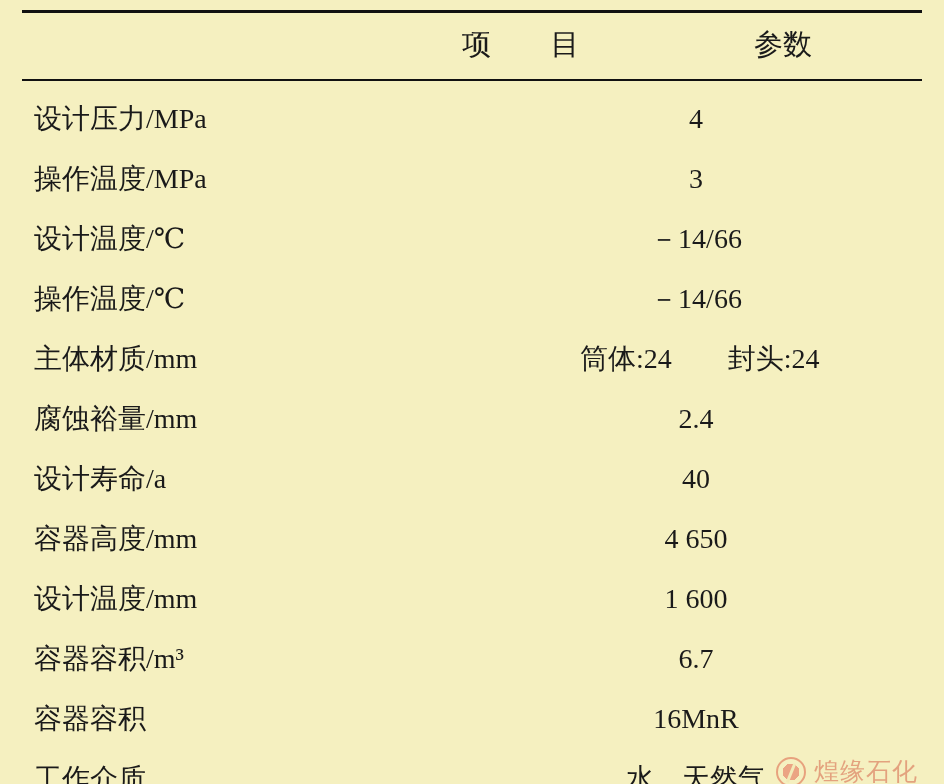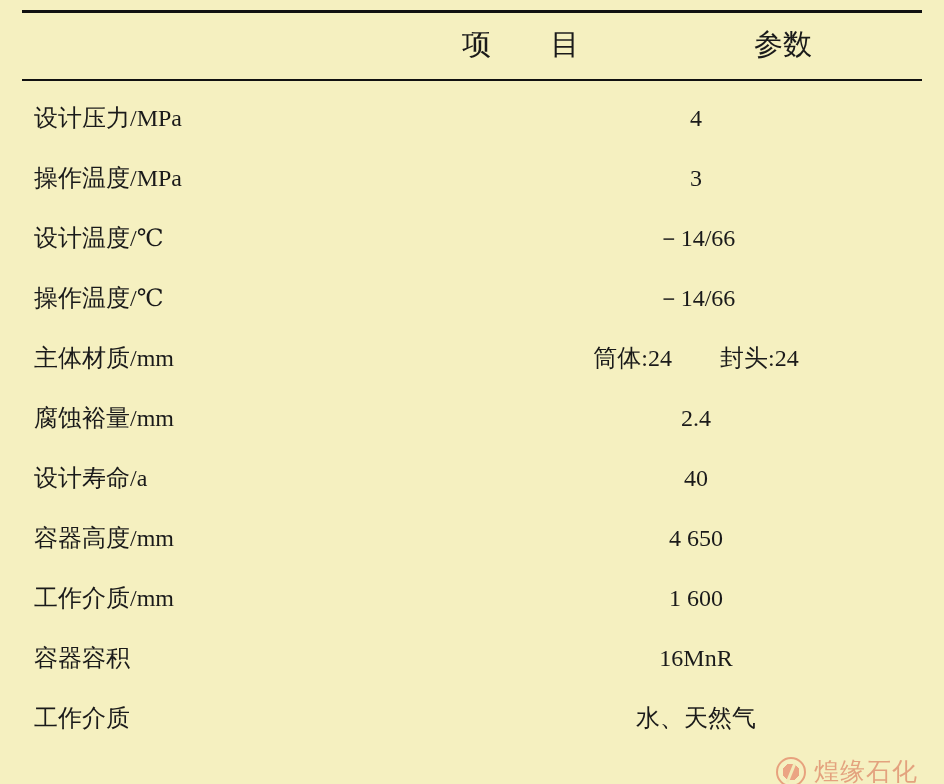--- a/index.html
+++ b/index.html
@@ -53,21 +53,21 @@
   thead th.head-item {
     text-align: right;
     padding-left: 12px;
     letter-spacing: 0.5px;
   }
   thead th.head-param {
     text-align: right;
     padding-right: 110px;
   }
   tbody td {
-    font-size: 24px;
+    font-size: 28px;
     height: 60px;
     vertical-align: middle;
     line-height: 1.15;
   }
   tbody td.item {
     text-align: left;
     padding-left: 12px;
     white-space: nowrap;
   }
   tbody td.value {
@@ -169,22 +169,26 @@
       </tr>
       <tr>
         <td class="item">设计寿命/a</td>
         <td class="value">40</td>
       </tr>
       <tr>
         <td class="item">容器高度/mm</td>
         <td class="value">4 650</td>
       </tr>
       <tr>
-        <td class="item">工作介质/mm</td>
+        <td class="item">设计温度/mm</td>
         <td class="value">1 600</td>
+      </tr>
+      <tr>
+        <td class="item">容器容积/m³</td>
+        <td class="value">6.7</td>
       </tr>
       <tr>
         <td class="item">容器容积</td>
         <td class="value">16MnR</td>
       </tr>
       <tr>
         <td class="item">工作介质</td>
         <td class="value">水、天然气</td>
       </tr>
     </tbody>

